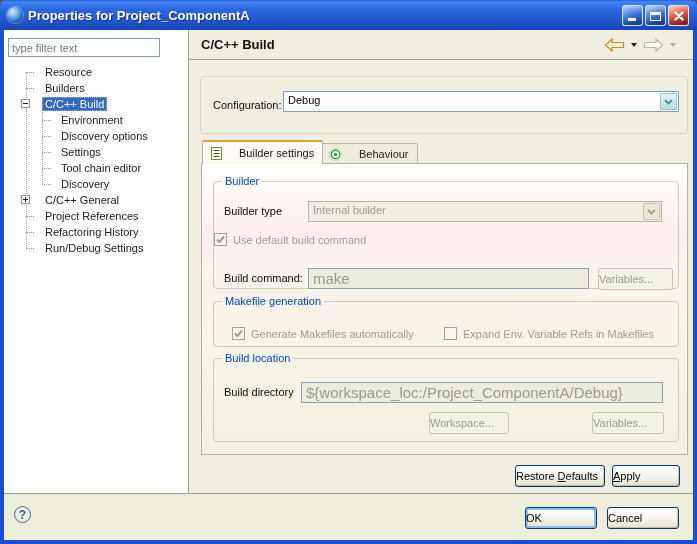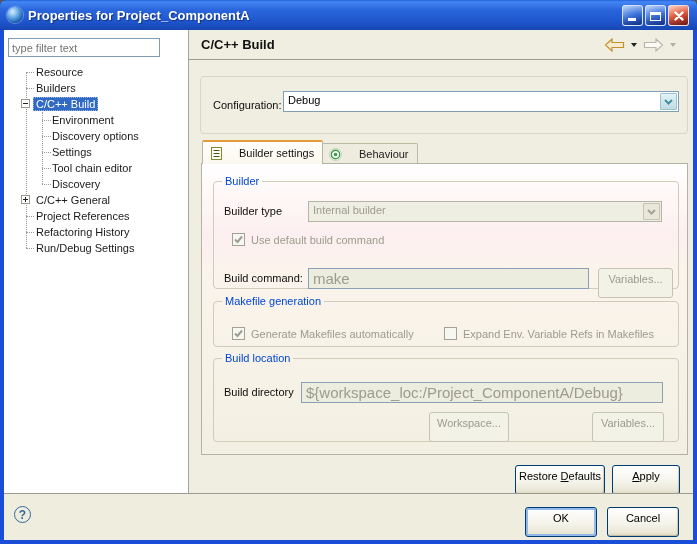--- a/index.html
+++ b/index.html
@@ -30,21 +30,21 @@
 
   
   .left-panel { position:absolute; left:0; top:0; width:184px; height:463px; background:#fff; }
   .v-divider  { position:absolute; left:184px; top:0; width:1px; height:463px; background:#a5a49c; }
 
   .filter { position:absolute; left:4px; top:8px; width:152px; height:19px;
     border:1px solid #7f9db9; background:#fff; font:11px "Liberation Sans",sans-serif;
     color:#757570; padding:1px 3px; outline:none; }
 
   .tree { position:absolute; left:0; top:34px; right:0; font-size:11px; color:#1a1a1a; }
-  .trow { height:16px; position:relative; display:flex; align-items:center; cursor:default; }
+  .trow { height:16px; position:relative; display:flex; align-items:center; cursor:default;padding-left:9px; }
   .trow::before { content:''; position:absolute; top:8px; border-top:1px dotted #9a9990; }
   .trow.lvl0::before { left:22px; width:8px; }
   .trow.lvl1::before { left:38px; width:9px; }
   .trow.has-exp::before { display:none; }
   .tlabel { padding:1px 3px; white-space:nowrap; }
   .trow.selected .tlabel { background:#316ac5; color:#fff; outline:1px dotted #9ab2dd; outline-offset:-1px; }
   .trow.lvl0 .tlabel { margin-left:29px; }
   .trow.lvl1 .tlabel { margin-left:45px; }
   .exp { position:absolute; left:17px; top:3px; width:9px; height:9px; background:#fff;
     border:1px solid #9a9990; }
@@ -82,22 +82,22 @@
 
   .tfield { position:absolute; height:21px; background:#ececdf; border:1px solid #8ba0b6;
     font-size:15px; color:#9c9b8d; line-height:19px; padding:0 4px; white-space:nowrap; overflow:hidden; }
 
   
   .cb { position:absolute; display:flex; align-items:center; gap:6px; font-size:11px; color:#9c9b8d; }
   .cb .box { width:13px; height:13px; background:#f7f7f1; border:1px solid #a2a195; flex:none;
     display:flex; align-items:center; justify-content:center; }
 
   
-  .btn { position:absolute; height:30px; font:11px "Liberation Sans",sans-serif; color:#000;
-    text-align:center; line-height:20px; border:1px solid #003c74; border-radius:3px;
+  .btn { position:absolute; height:22px; font:11px "Liberation Sans",sans-serif; color:#000;
+    line-height:20px; border:1px solid #003c74; border-radius:3px;
     background:linear-gradient(180deg,#ffffff 0%,#f5f4eb 55%,#eae7d6 88%,#ddd9c4 100%);
     box-shadow:inset -1px -1px 1px rgba(150,140,110,.4); cursor:default; }
   .btn.default { box-shadow:inset 0 0 0 2px #93b8ec; }
   .btn.disabled { border-color:#c5c3b2; background:#f3f2e7; color:#9c9b8d; box-shadow:none; }
   .btn u { text-underline-offset:1px; }
 
   
   .tab { position:absolute; display:flex; align-items:center; gap:17px; font-size:11px; color:#111;
     padding:0 8px; }
   .tab.active { left:13px; top:110px; height:24px; z-index:2;
@@ -247,21 +247,21 @@
           <legend>Builder</legend>
           <span class="lbl" style="left:10px; top:18px;">Builder type</span>
           <div class="combo disabled" style="left:94px; top:14px; width:354px;">
             <span class="ctext">Internal builder</span>
             <span class="carrow">
               <svg width="9" height="6">
                   <path d="M1 1 L4.5 4.5 L8 1" fill="none" stroke="#a3a295" stroke-width="2"></path>
                 </svg>
             </span>
           </div>
-          <div class="cb" style="left:18px; top:46px;">
+          <div class="cb" style="left:0; top:46px;">
             <span class="box">
               <svg width="11" height="11">
                   <path d="M2 5.5 L4.5 8 L9 2.5" fill="none" stroke="#9e9d8f" stroke-width="2"></path>
                 </svg>
             </span>
             <span>Use default build command</span>
           </div>
           <span class="lbl" style="left:10px; top:85px;">Build command:</span>
           <div class="tfield" style="left:94px; top:81px; width:281px;">make</div>
           <div class="btn disabled" style="left:384px; top:81px; width:75px;">Variables...</div>

